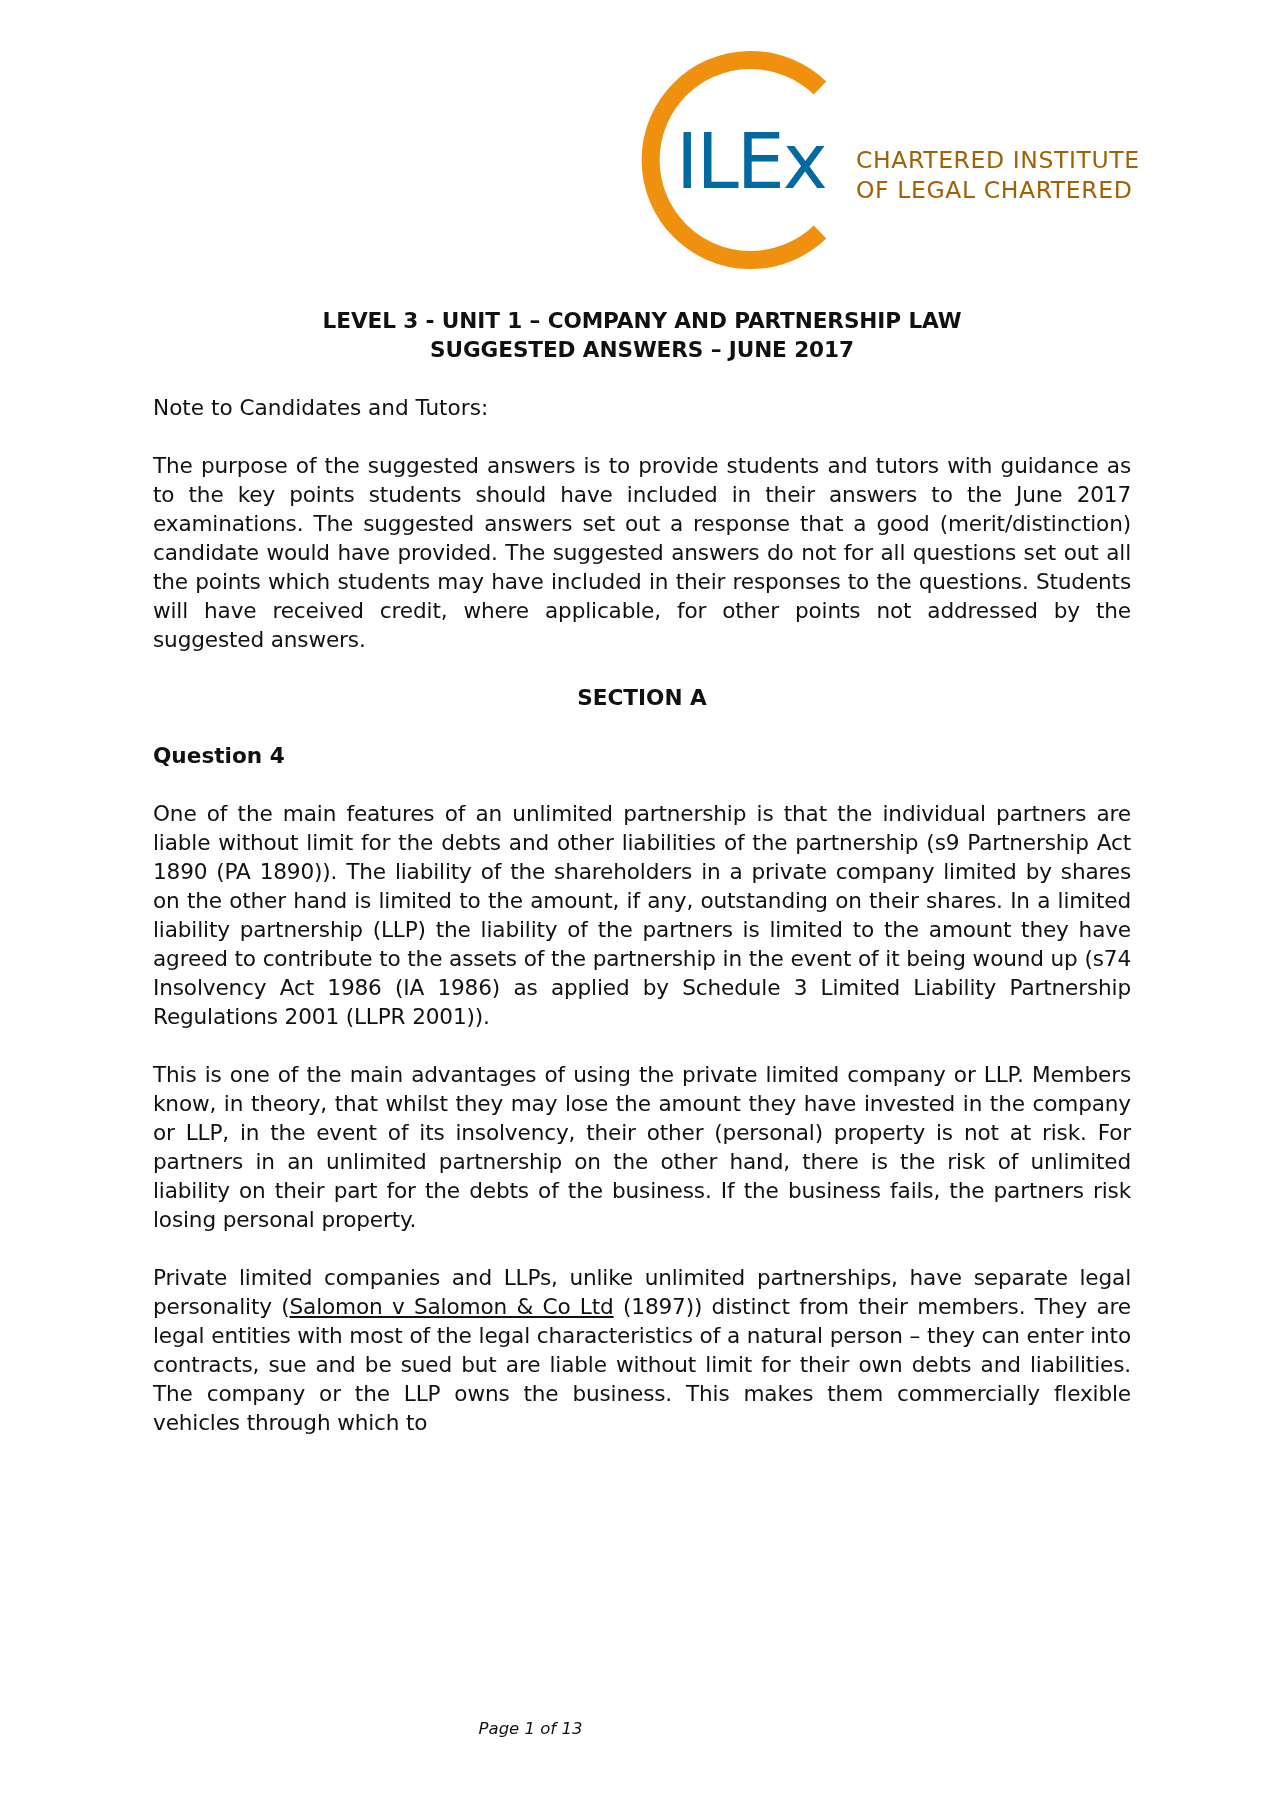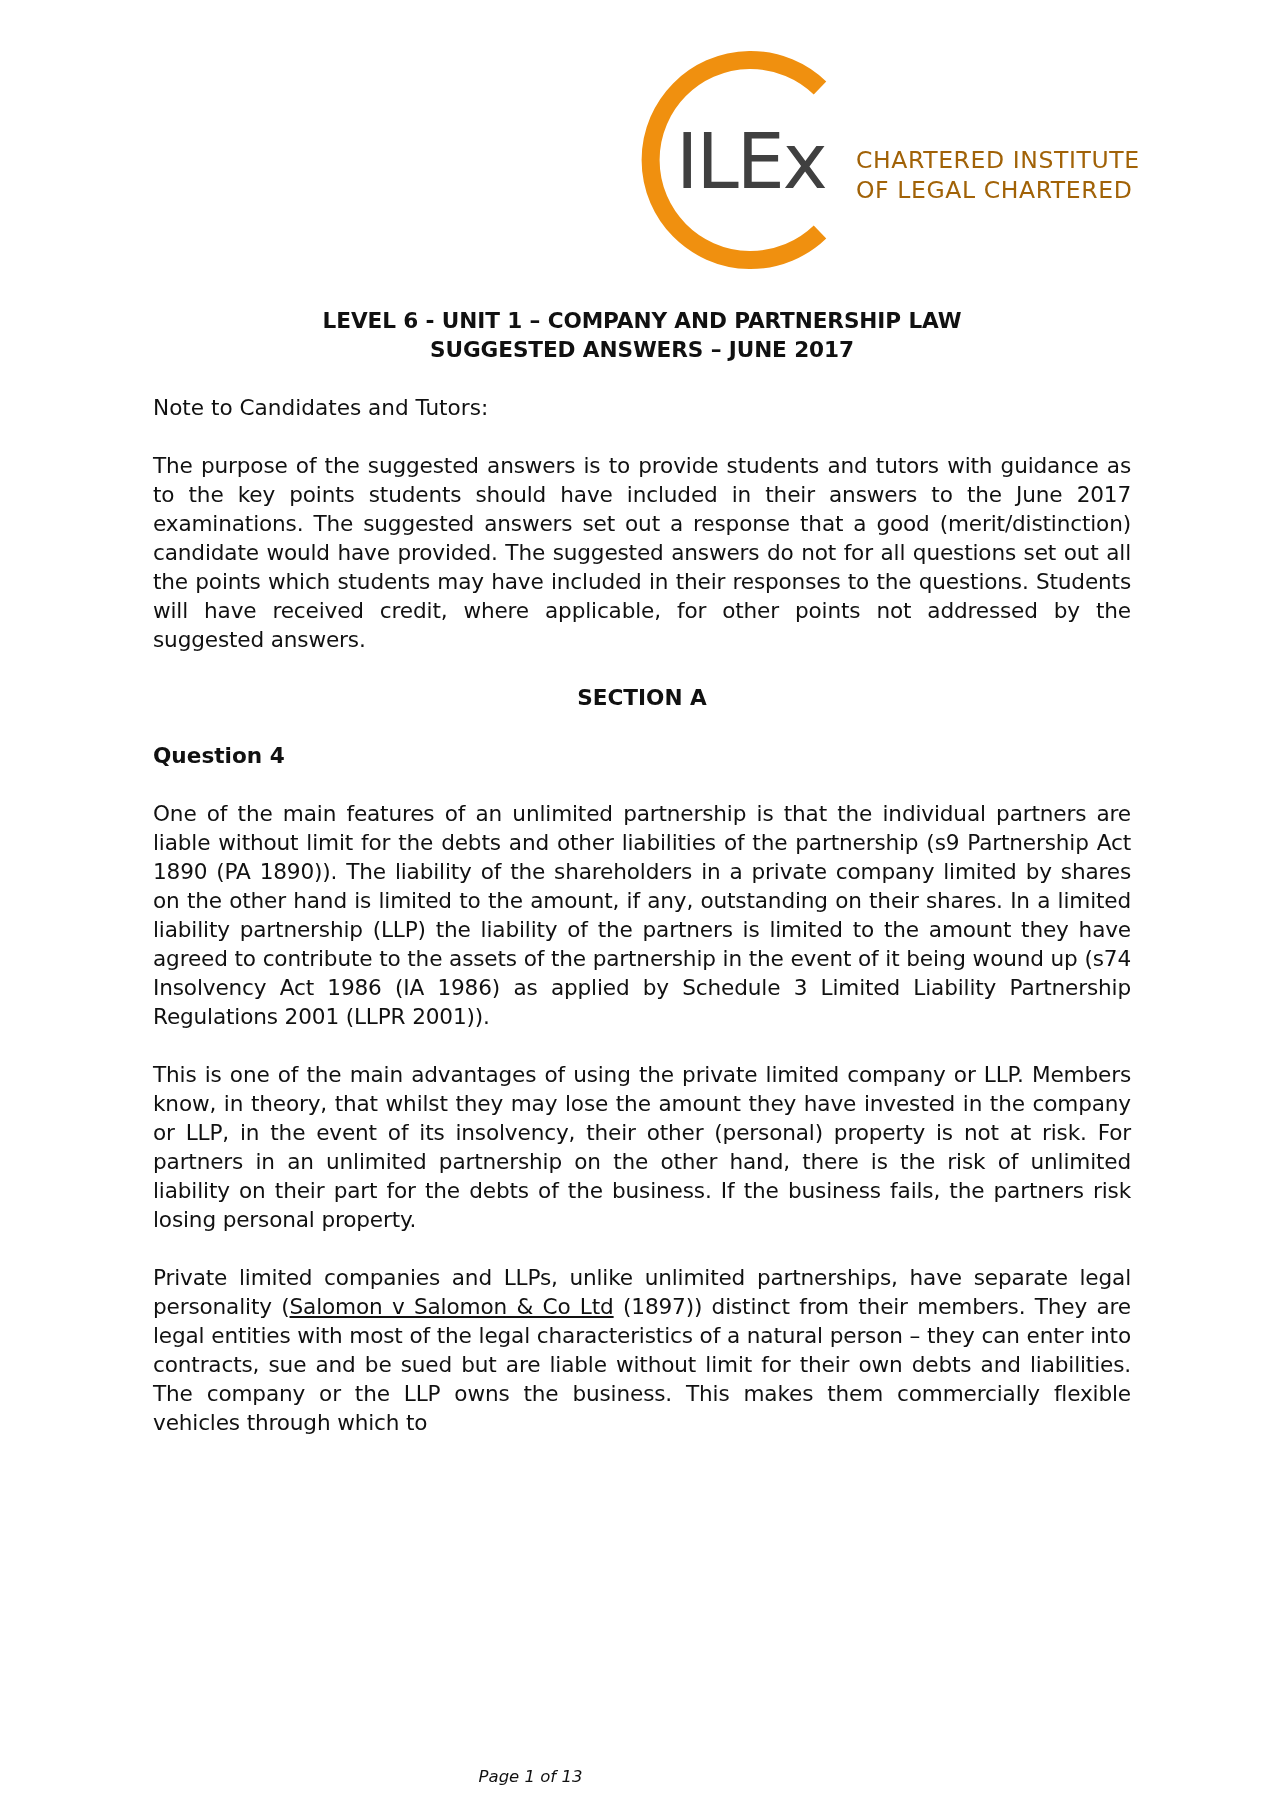--- a/index.html
+++ b/index.html
@@ -38,21 +38,21 @@
       font-family: "DejaVu Sans", sans-serif;
       font-size: 23.5px;
       line-height: 30px;
       letter-spacing: 0.6px;
       white-space: nowrap;
     }
     .logo-mark-text {
       position: absolute;
       left: 46px;
       top: 72px;
-      color: #404040;
+      color: #0369a1;
       font-family: "DejaVu Sans", sans-serif;
       font-size: 76px;
       line-height: 80px;
       letter-spacing: -2px;
       font-weight: normal;
     }
 
     .content {
       position: absolute;
       left: 153px;
@@ -92,21 +92,20 @@
     .footer {
       position: absolute;
       left: 0;
       width: 1061px;
       top: 1719px;
       text-align: center;
       font-style: italic;
       font-size: 16.5px;
       line-height: 20px;
       color: #111111;
-      margin-top: 48px;
     }
   </style>
 </head>
 <body>
 
 <div class="page">
 
   <div class="logo">
     <svg width="230" height="220" viewBox="0 0 230 220">
 
@@ -114,21 +113,21 @@
     </svg>
     <div class="logo-mark-text">ILEx</div>
     <div class="logo-text">
       <div>CHARTERED INSTITUTE</div>
       <div>OF LEGAL CHARTERED</div>
     </div>
   </div>
 
   <div class="content">
     <div class="title">
-      <div>LEVEL 6 - UNIT 1 – COMPANY AND PARTNERSHIP LAW</div>
+      <div>LEVEL 3 - UNIT 1 – COMPANY AND PARTNERSHIP LAW</div>
       <div>SUGGESTED ANSWERS – JUNE 2017</div>
     </div>
 
     <div class="note-label">Note to Candidates and Tutors:</div>
     <p>The purpose of the suggested answers is to provide students and tutors with guidance as to the key points students should have included in their answers to the June 2017 examinations. The suggested answers set out a response that a good (merit/distinction) candidate would have provided. The suggested answers do not for all questions set out all the points which students may have included in their responses to the questions. Students will have received credit, where applicable, for other points not addressed by the suggested answers.</p>
 
     <div class="section-heading">SECTION A</div>
     <div class="question-heading">Question 4</div>
 
     <p>One of the main features of an unlimited partnership is that the individual partners are liable without limit for the debts and other liabilities of the partnership (s9 Partnership Act 1890 (PA 1890)). The liability of the shareholders in a private company limited by shares on the other hand is limited to the amount, if any, outstanding on their shares. In a limited liability partnership (LLP) the liability of the partners is limited to the amount they have agreed to contribute to the assets of the partnership in the event of it being wound up (s74 Insolvency Act 1986 (IA 1986) as applied by Schedule 3 Limited Liability Partnership Regulations 2001 (LLPR 2001)).</p>

